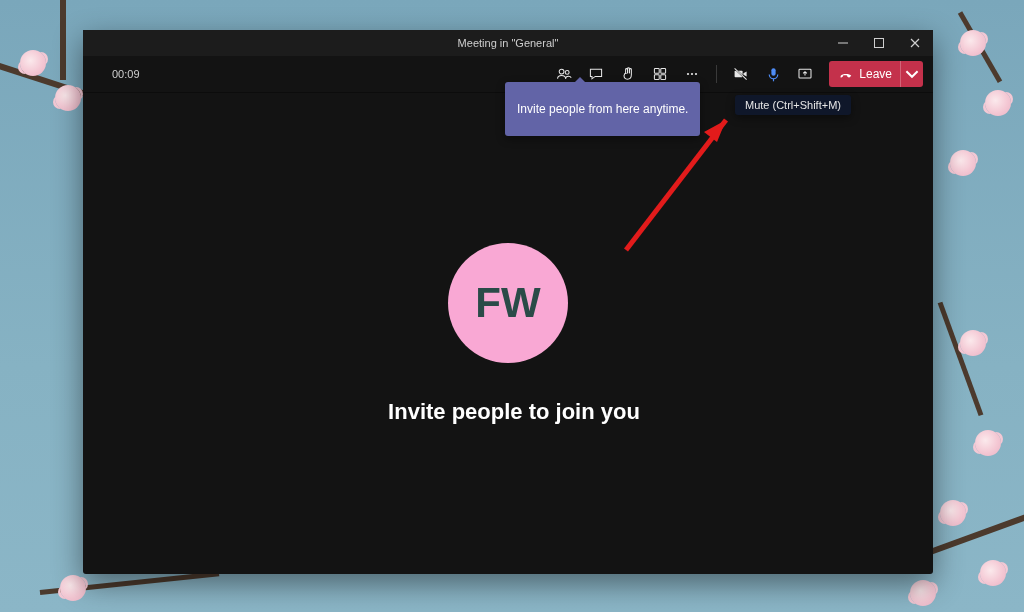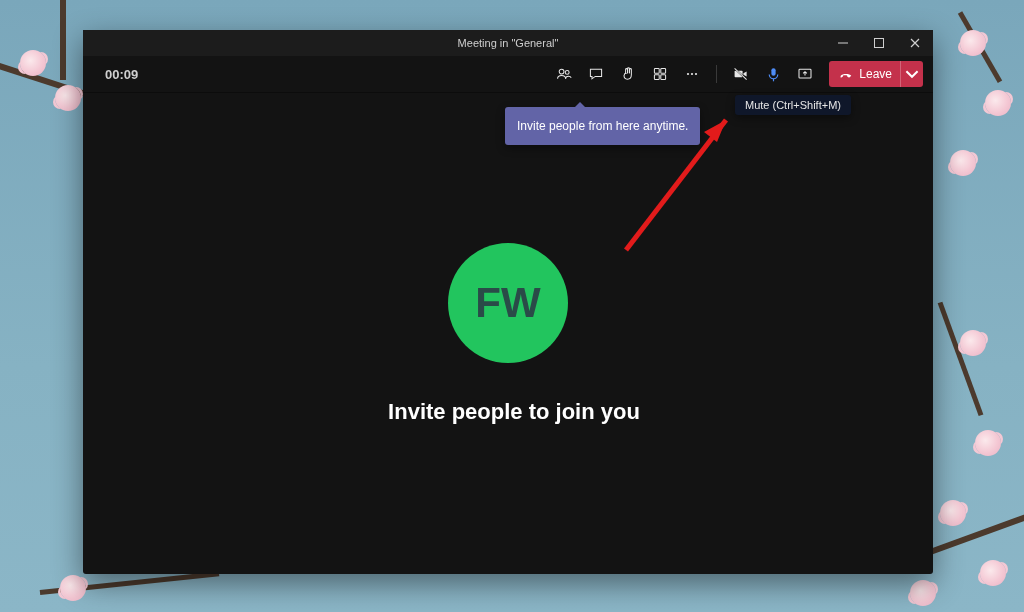--- a/index.html
+++ b/index.html
@@ -62,24 +62,23 @@
   .toolbar {
     height: 36px;
     background: #131313;
     border-bottom: 1px solid #0c0c0c;
     display: flex;
     align-items: center;
     padding: 0 10px;
     gap: 4px;
   }
   .timer {
-    font-size: 13px;
+    font-size: 11px;
     color: #cfcfcf;
-    margin-left: 12px;
-    font-weight: bold;
+    margin-left: 19px;
   }
   .flex { flex: 1; }
 
   .tbtn {
     width: 28px;
     height: 28px;
     display: flex;
     align-items: center;
     justify-content: center;
     border-radius: 3px;
@@ -125,45 +124,45 @@
     display: flex;
     flex-direction: column;
     align-items: center;
     justify-content: center;
   }
 
   .avatar {
     width: 120px;
     height: 120px;
     border-radius: 50%;
-    background: #22c55e;
+    background: #f9a8d4;
     display: flex;
     align-items: center;
     justify-content: center;
     color: #2a4b48;
     font-size: 42px;
     font-weight: 600;
     margin-bottom: 36px;
   }
 
   .invite-text {
     color: #fff;
     font-size: 22px;
     font-weight: 700;
     margin-left: 12px;
   }
 
   .invite-tip {
     position: absolute;
     left: 505px;
-    top: 107px;
+    top: 82px;
     background: #6264a7;
     color: #fff;
     font-size: 12px;
-    padding: 12px 12px;
+    padding: 20px 12px;
     border-radius: 3px;
     box-shadow: 0 3px 8px rgba(0,0,0,0.4);
   }
   .invite-tip::before {
     content: "";
     position: absolute;
     top: -5px;
     left: 70px;
     border: 5px solid transparent;
     border-bottom-color: #6264a7;

